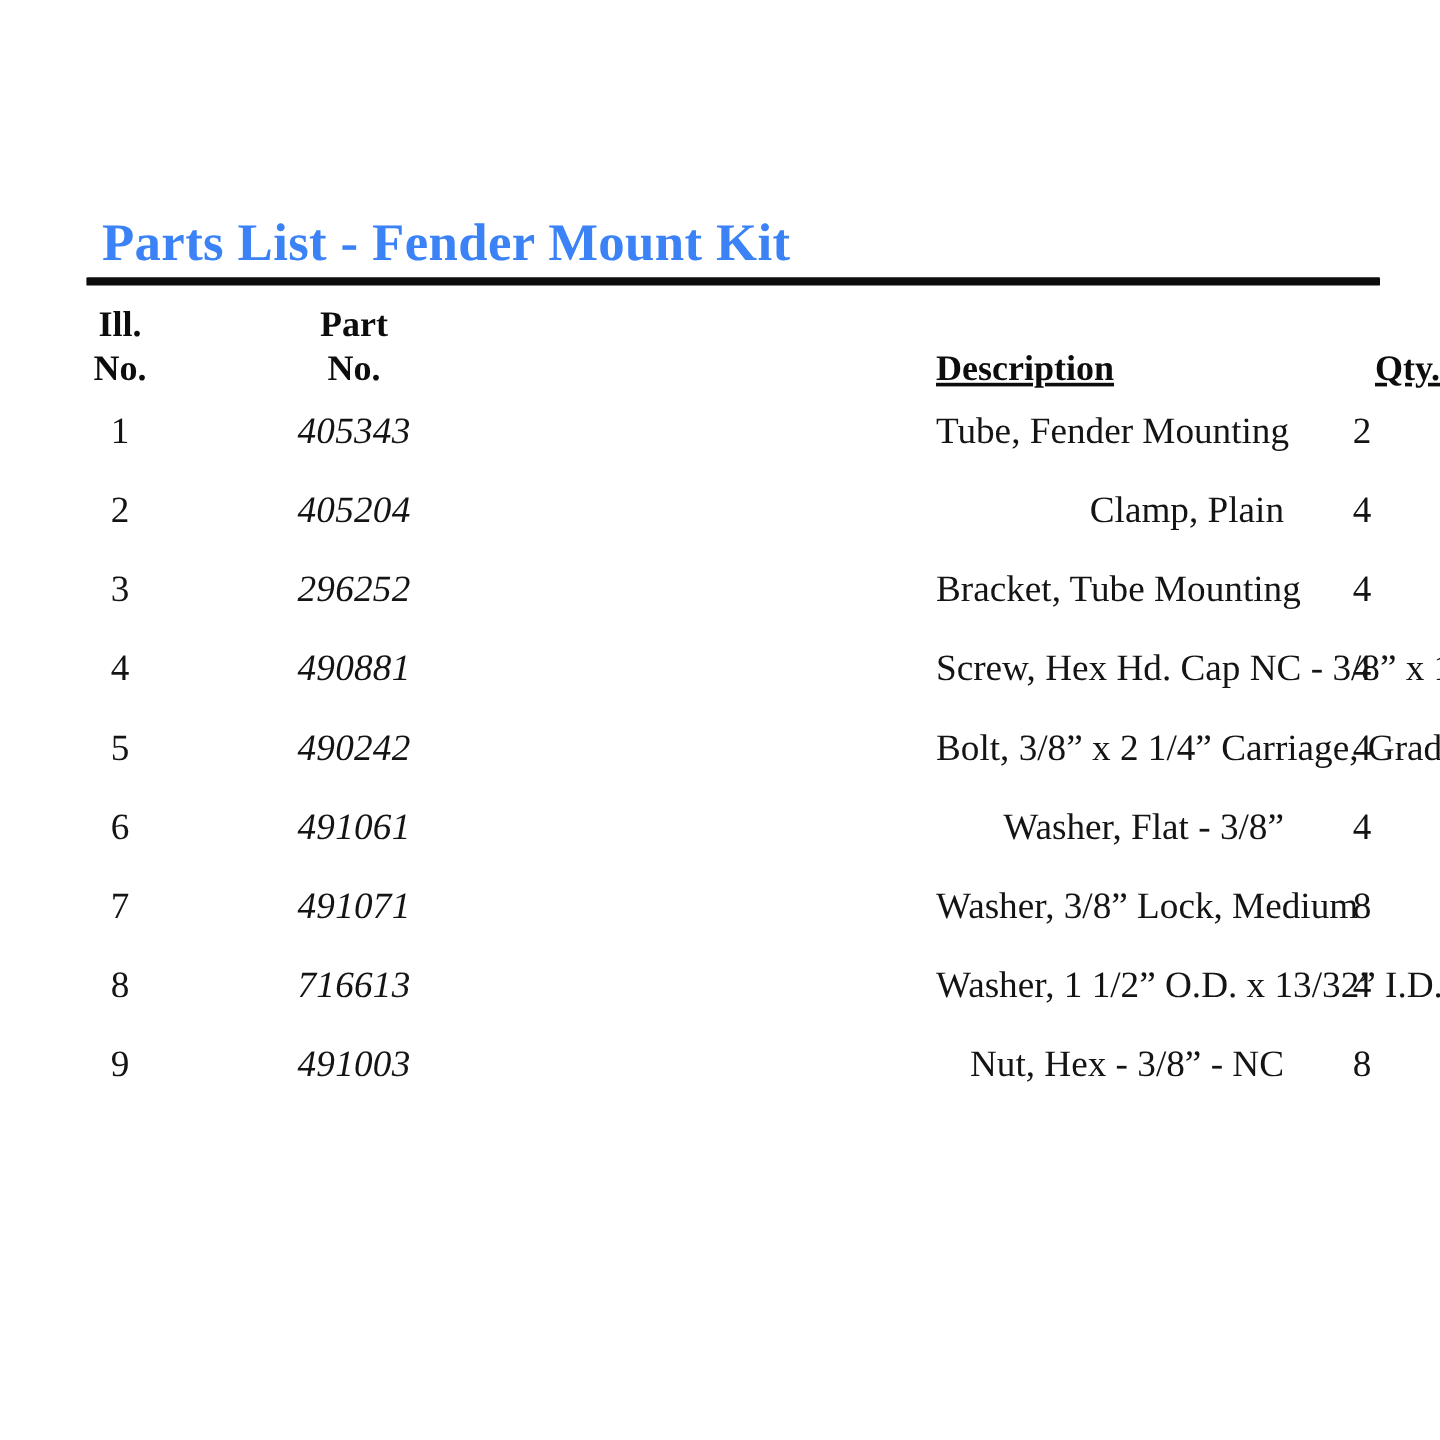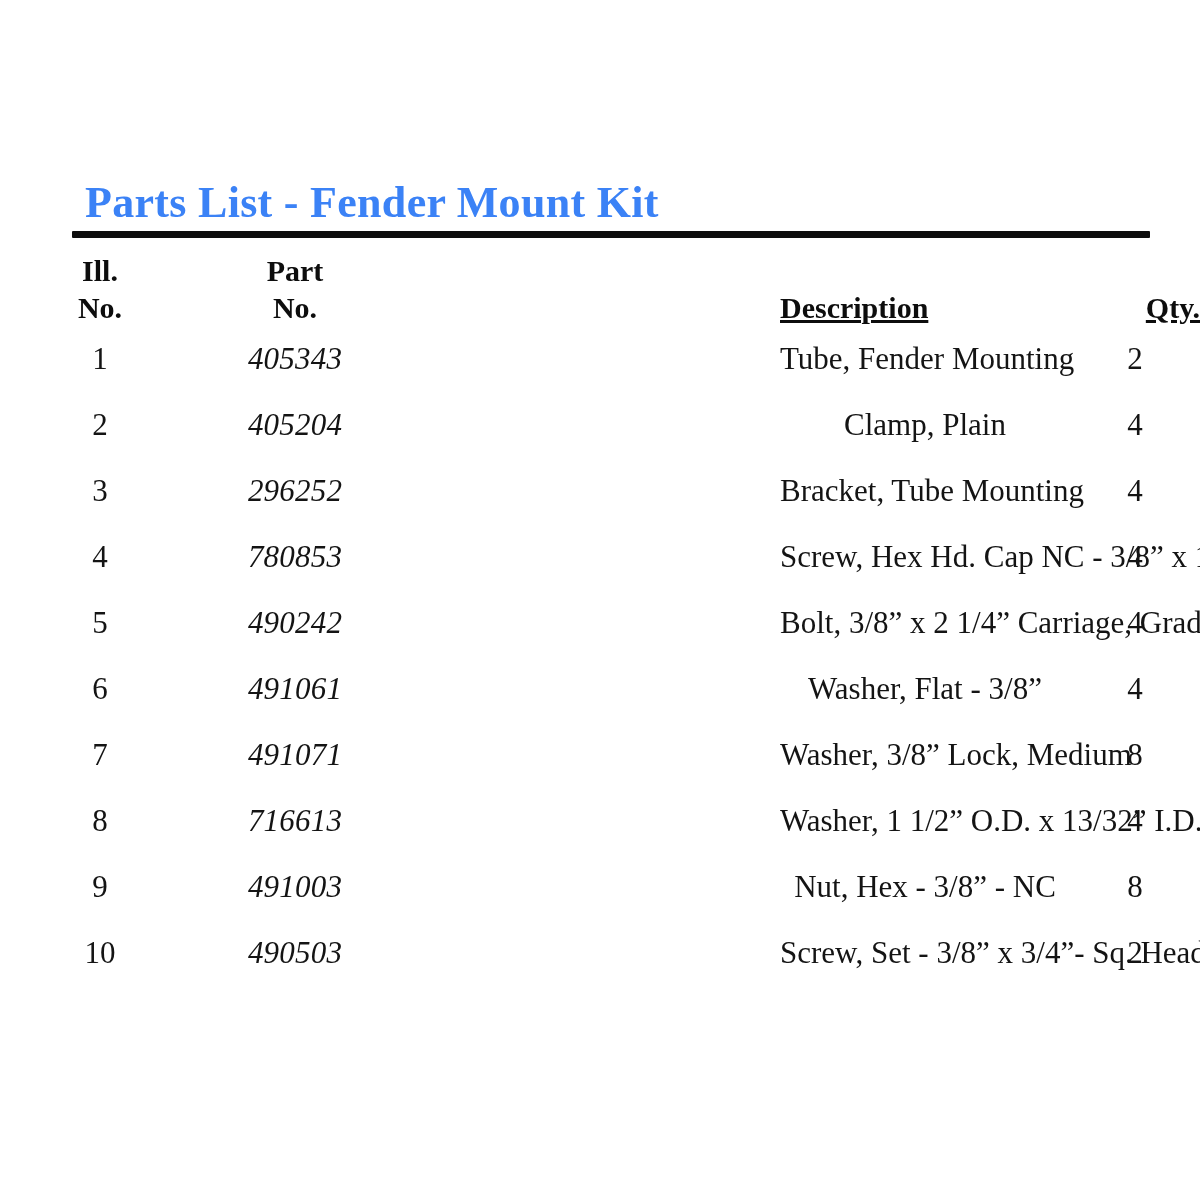--- a/index.html
+++ b/index.html
@@ -106,21 +106,21 @@
   tbody tr { height: 66px; }
   tbody td {
     font-size: 31px;
     line-height: 66px;
     color: #141414;
     vertical-align: middle;
     white-space: nowrap;
   }
   td.cell-ill  { text-align: center; }
   td.cell-part { text-align: center; letter-spacing: 0.2px; font-style: italic; }
-  td.cell-desc { text-align: center; padding-left: 390px; }
+  td.cell-desc { text-align: right; padding-left: 390px; }
   td.cell-qty  { text-align: center; }
 </style>
 </head>
 <body>
 
 <div class="page">
 
   <div class="title-block">
     <h1 class="doc-title">Parts List - Fender Mount Kit</h1>
     <div class="title-rule"></div>
@@ -171,21 +171,21 @@
           <td class="cell-qty">4</td>
         </tr>
         <tr>
           <td class="cell-ill">3</td>
           <td class="cell-part">296252</td>
           <td class="cell-desc">Bracket, Tube Mounting</td>
           <td class="cell-qty">4</td>
         </tr>
         <tr>
           <td class="cell-ill">4</td>
-          <td class="cell-part">780853</td>
+          <td class="cell-part">490881</td>
           <td class="cell-desc">Screw, Hex Hd. Cap NC - 3/8” x 1”</td>
           <td class="cell-qty">4</td>
         </tr>
         <tr>
           <td class="cell-ill">5</td>
           <td class="cell-part">490242</td>
           <td class="cell-desc">Bolt, 3/8” x 2 1/4” Carriage, Grade 2</td>
           <td class="cell-qty">4</td>
         </tr>
         <tr>
@@ -205,22 +205,16 @@
           <td class="cell-part">716613</td>
           <td class="cell-desc">Washer, 1 1/2” O.D. x 13/32” I.D. x 11 Ga.</td>
           <td class="cell-qty">4</td>
         </tr>
         <tr>
           <td class="cell-ill">9</td>
           <td class="cell-part">491003</td>
           <td class="cell-desc">Nut, Hex - 3/8” - NC</td>
           <td class="cell-qty">8</td>
         </tr>
-        <tr>
-          <td class="cell-ill">10</td>
-          <td class="cell-part">490503</td>
-          <td class="cell-desc">Screw, Set - 3/8” x 3/4”- Sq. Head</td>
-          <td class="cell-qty">2</td>
-        </tr>
       </tbody>
   </table>
 
 </div>
 
 </body></html>

